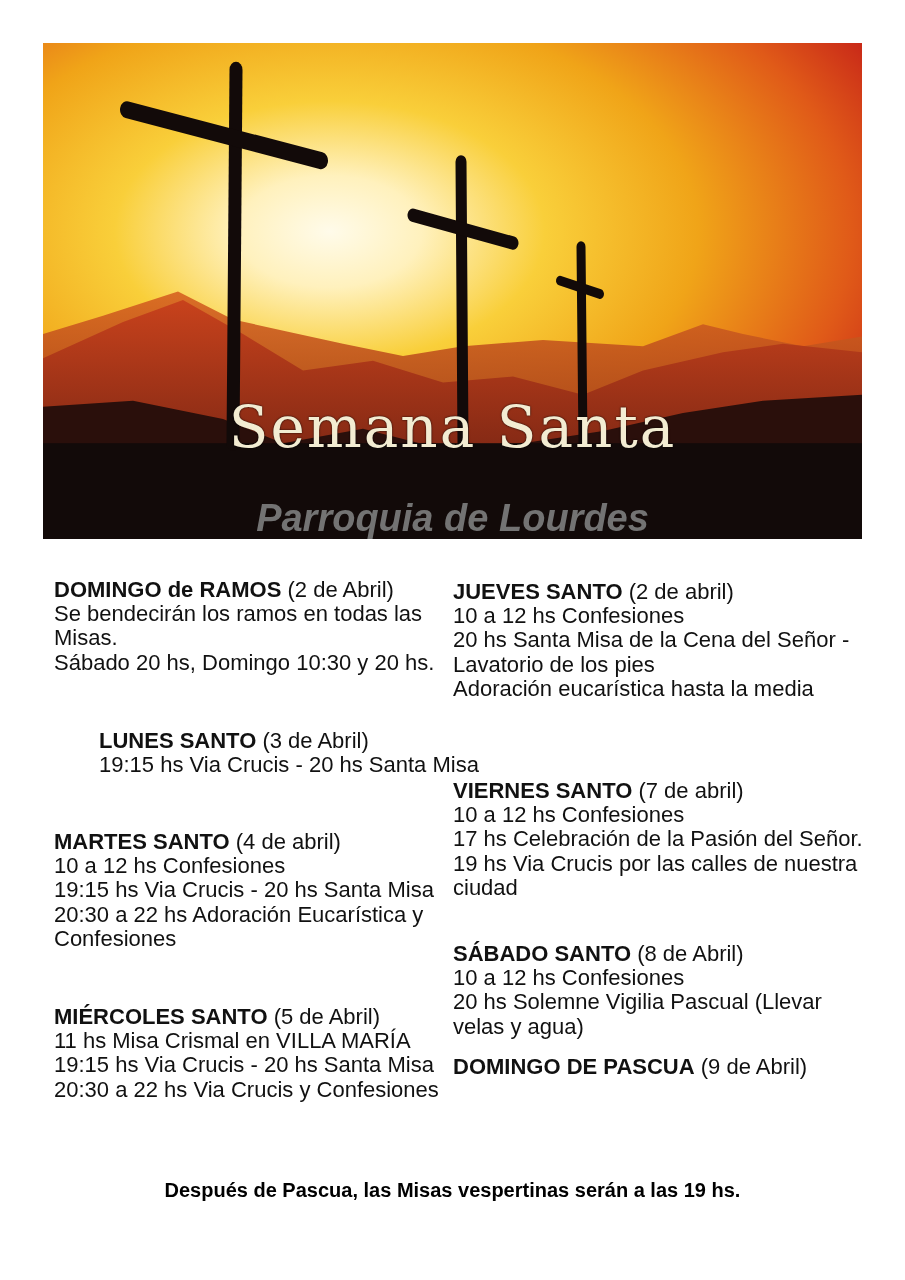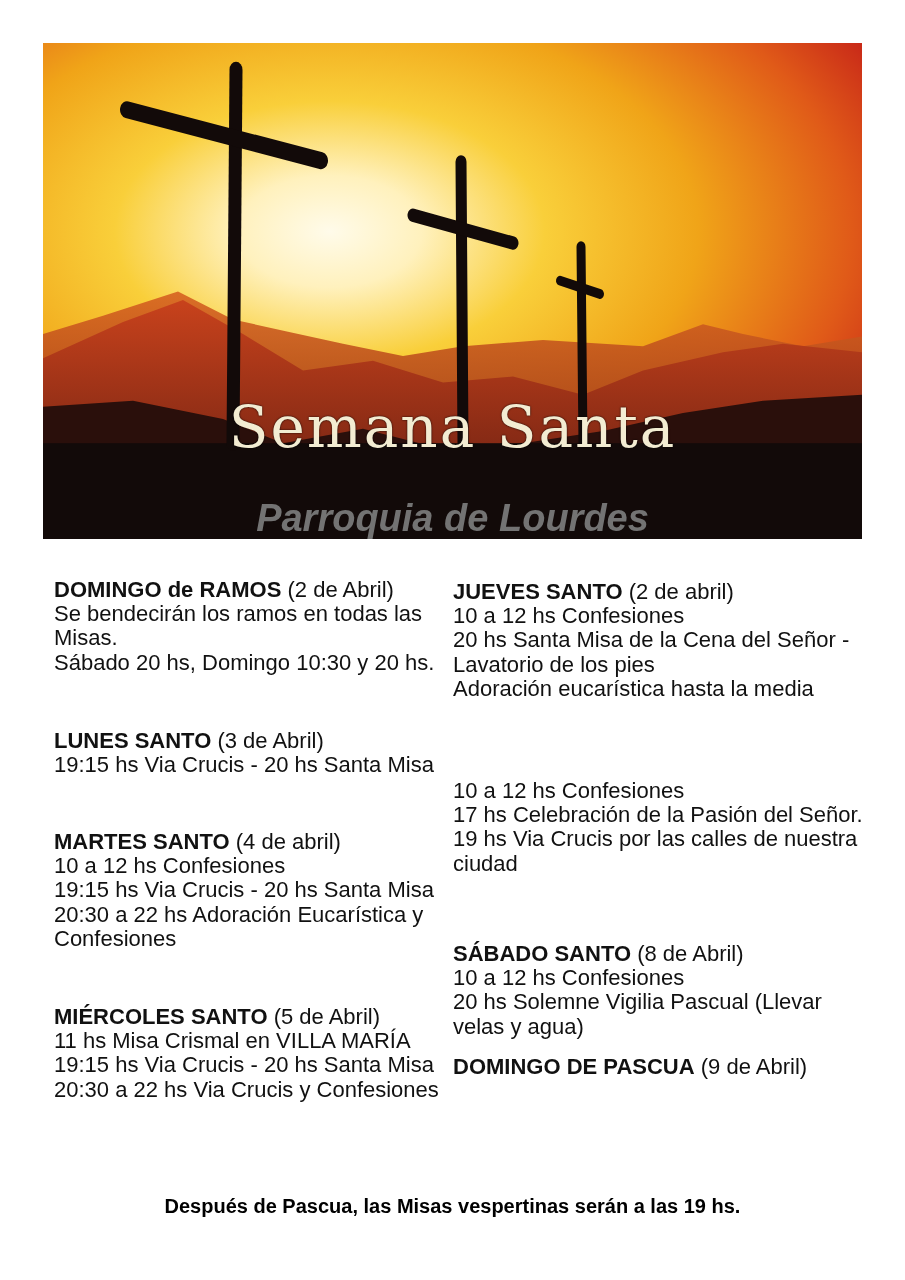--- a/index.html
+++ b/index.html
@@ -16,21 +16,21 @@
                   font-size: 38px; font-weight: bold; font-style: italic; color: #737373; }
 
     .col { position: absolute; width: 400px; }
     .col-left { left: 54px; }
     .col-right { left: 453px; }
     .event { position: absolute; left: 0; width: 410px; font-size: 22px; line-height: 24.2px; }
     .event-head b { font-weight: bold; }
     .event-line { display: block; }
 
     .footer-note { position: absolute; left: 0; right: 0; top: 1179px; text-align: center;
-                   font-size: 20px; font-weight: bold; color: #000; margin-top: 16px; }
+                   font-size: 20px; font-weight: bold; color: #000; }
   </style>
 </head>
 <body>
 
 <div class="banner">
   <svg viewBox="0 0 819 409" preserveAspectRatio="none">
     <defs>
       <radialGradient id="sun" cx="0.35" cy="0.38" r="0.75">
         <stop offset="0" stop-color="#fffbea"></stop>
         <stop offset="0.15" stop-color="#fff1bd"></stop>
@@ -70,21 +70,21 @@
 <div class="page-title">Parroquia de Lourdes</div>
 
 <div class="col col-left">
   <div class="event" style="top:578px;">
     <div class="event-head"><b>DOMINGO de RAMOS</b> <span>(2 de Abril)</span></div>
     <span class="event-line">Se bendecirán los ramos en todas las</span>
     <span class="event-line">Misas.</span>
     <span class="event-line">Sábado 20 hs, Domingo 10:30 y 20 hs.</span>
   </div>
 
-  <div class="event" style="top:729px;">
+  <div class="event" style="top:729px;margin-left:45px;">
     <div class="event-head"><b>LUNES SANTO</b> <span>(3 de Abril)</span></div>
     <span class="event-line">19:15 hs Via Crucis  -  20 hs Santa Misa</span>
   </div>
 
   <div class="event" style="top:830px;">
     <div class="event-head"><b>MARTES SANTO</b> <span>(4 de abril)</span></div>
     <span class="event-line">10 a 12 hs Confesiones</span>
     <span class="event-line">19:15 hs Via Crucis  -  20 hs Santa Misa</span>
     <span class="event-line">20:30 a 22 hs Adoración Eucarística y</span>
     <span class="event-line">Confesiones</span>
@@ -101,20 +101,21 @@
 <div class="col col-right">
   <div class="event" style="top:580px;">
     <div class="event-head"><b>JUEVES SANTO</b> <span>(2 de abril)</span></div>
     <span class="event-line">10 a 12 hs Confesiones</span>
     <span class="event-line">20 hs Santa Misa de la Cena del Señor -</span>
     <span class="event-line">Lavatorio de los pies</span>
     <span class="event-line">Adoración eucarística hasta la media</span>
   </div>
 
   <div class="event" style="top:779px;">
+    <div class="event-head"><b>VIERNES SANTO</b> <span>(7 de abril)</span></div>
     <span class="event-line">10 a 12 hs Confesiones</span>
     <span class="event-line">17 hs Celebración de la Pasión del Señor.</span>
     <span class="event-line">19 hs Via Crucis por las calles de nuestra</span>
     <span class="event-line">ciudad</span>
   </div>
 
   <div class="event" style="top:929px;margin-top:13px;">
     <div class="event-head"><b>SÁBADO SANTO</b> <span>(8 de Abril)</span></div>
     <span class="event-line">10 a 12 hs Confesiones</span>
     <span class="event-line">20 hs Solemne Vigilia Pascual (Llevar</span>

